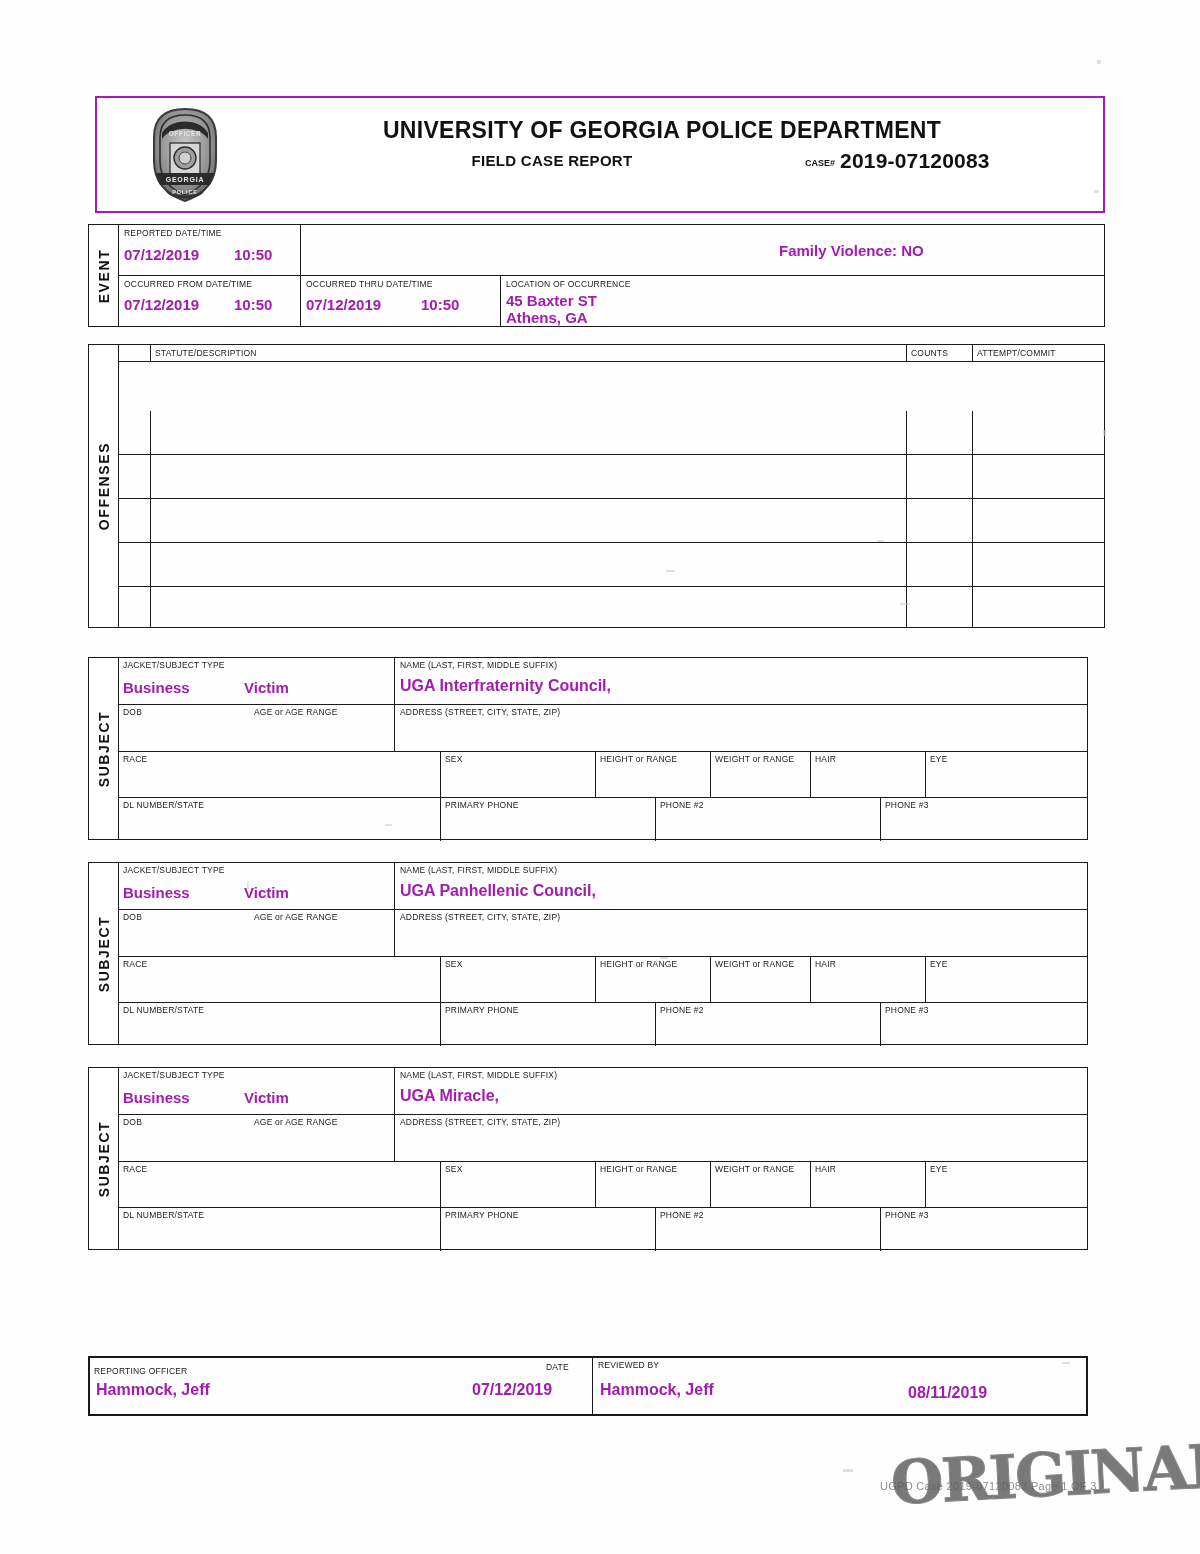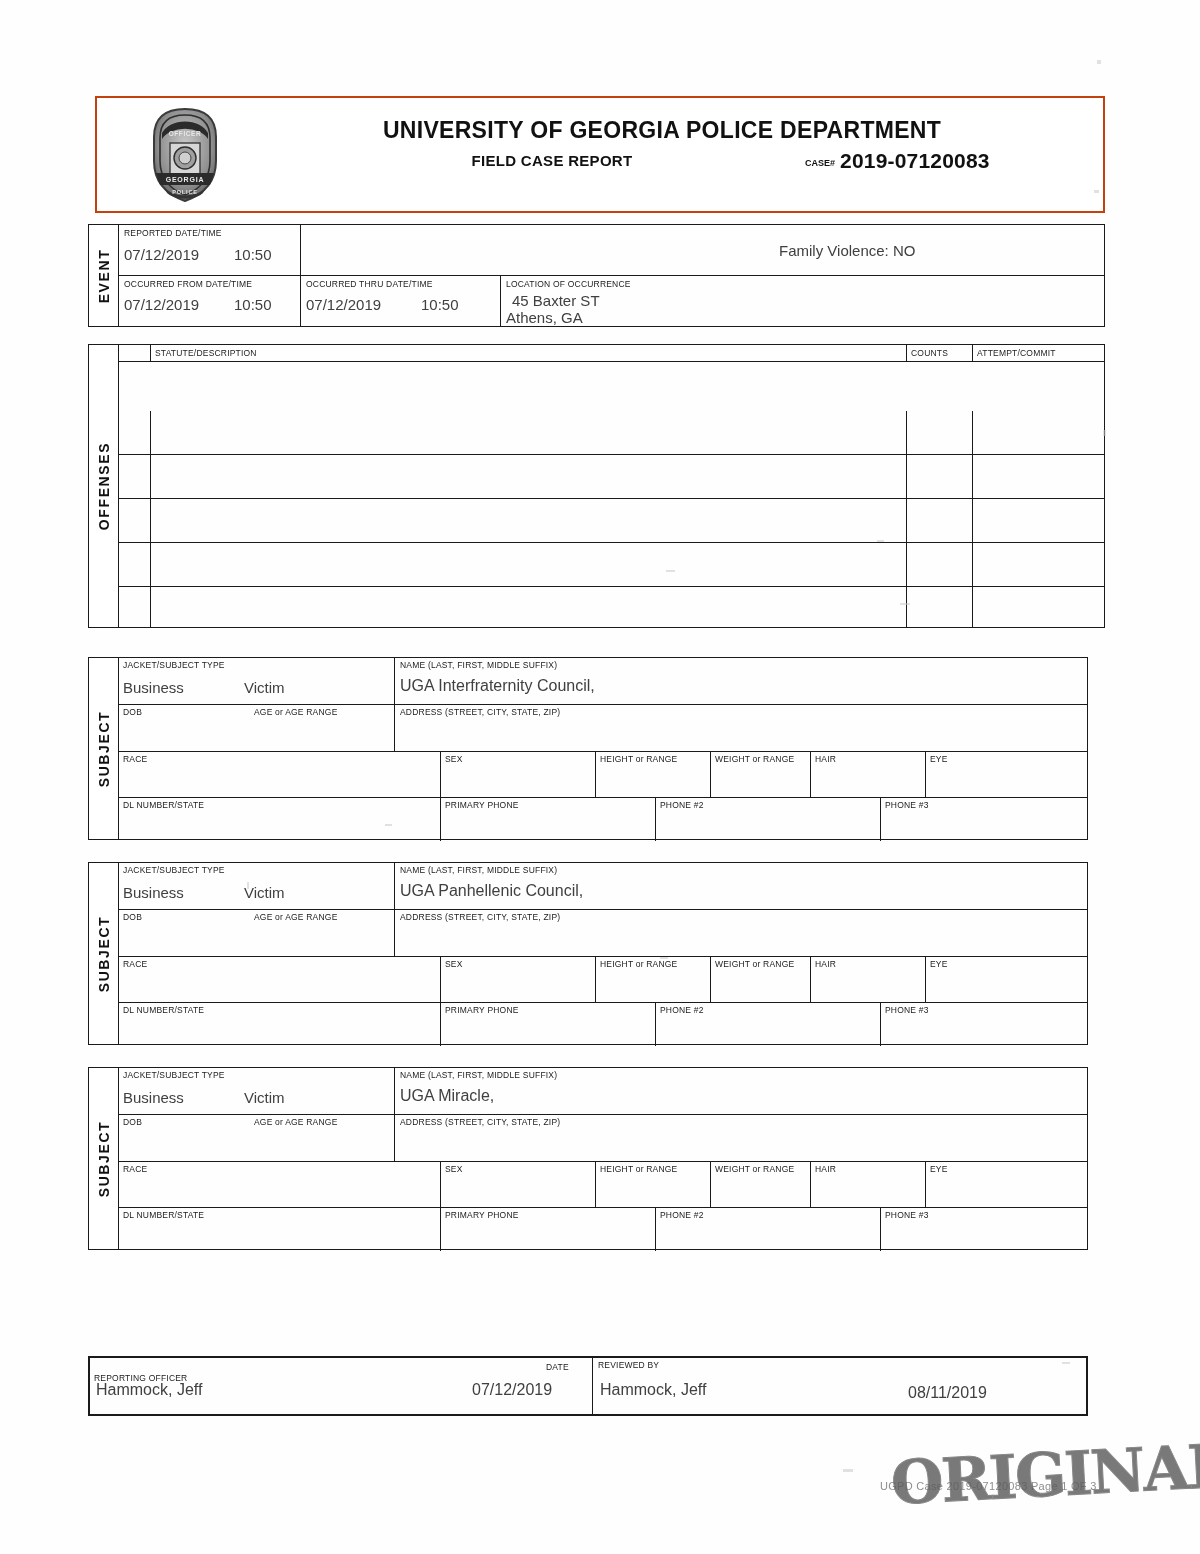--- a/index.html
+++ b/index.html
@@ -29,30 +29,30 @@
     font-size: 8.5px;
     letter-spacing: .2px;
     color: #1b1b1b;
     font-family: "Liberation Sans", sans-serif;
     white-space: nowrap;
     transform: scaleY(1.05);
     transform-origin: left top;
   }
   .fieldvalue {
     font-size: 15px;
-    font-weight: normal;
-    color: #404040;
+    font-weight: bold;
+    color: #a21caf;
     white-space: nowrap;
   }
 
   
   .header-box {
     left: 95px; top: 96px;
     width: 1010px; height: 117px;
-    border: 2px solid #c2410c;
+    border: 2px solid #a21caf;
     background: #fff;
   }
   .dept-title {
     left: 300px; top: 115px;
     width: 720px;
     text-align: center;
     font-size: 23px;
     font-weight: bold;
     letter-spacing: .3px;
   }
@@ -205,21 +205,21 @@
         <div class="abs fieldvalue" style="left:5px; top:20px;">07/12/2019</div>
         <div class="abs fieldvalue" style="left:115px; top:20px;">10:50</div>
       </div>
       <div class="abs cell" style="left:182px; top:0; width:200px; height:100%;">
         <div class="abs fieldlabel" style="left:5px; top:3px;">OCCURRED THRU DATE/TIME</div>
         <div class="abs fieldvalue" style="left:5px; top:20px;">07/12/2019</div>
         <div class="abs fieldvalue" style="left:120px; top:20px;">10:50</div>
       </div>
       <div class="abs" style="left:382px; top:0; width:603px; height:100%;">
         <div class="abs fieldlabel" style="left:5px; top:3px;">LOCATION OF OCCURRENCE</div>
-        <div class="abs fieldvalue" style="left:11px; top:16px;">45 Baxter ST</div>
+        <div class="abs fieldvalue" style="left:5px; top:16px;">45 Baxter ST</div>
         <div class="abs fieldvalue" style="left:5px; top:33px;">Athens, GA</div>
       </div>
     </div>
   </div>
 
   <div class="abs rail off-rail">
     <span class="rail-text">OFFENSES</span>
   </div>
   <div class="abs off-box">
 
@@ -460,21 +460,21 @@
         <div class="abs fieldlabel" style="left:4px; top:2px;">PHONE #2</div>
       </div>
       <div class="abs" style="left:762px; top:0; width:208px; height:100%;">
         <div class="abs fieldlabel" style="left:4px; top:2px;">PHONE #3</div>
       </div>
     </div>
   </div>
 
   <div class="abs footer-box">
     <div class="abs cell" style="left:0; top:0; width:503px; height:100%;">
-      <div class="abs fieldlabel" style="left:4px; top:15px;">REPORTING OFFICER</div>
+      <div class="abs fieldlabel" style="left:4px; top:8px;">REPORTING OFFICER</div>
       <div class="abs fieldvalue" style="left:6px; top:23px; font-size:16px;">Hammock, Jeff</div>
       <div class="abs fieldlabel" style="left:416px; top:4px;padding-left:40px;">DATE</div>
       <div class="abs fieldvalue" style="left:382px; top:23px; font-size:16px;">07/12/2019</div>
     </div>
     <div class="abs" style="left:503px; top:0; width:493px; height:100%;text-align:right;">
       <div class="abs fieldlabel" style="left:5px; top:2px;">REVIEWED BY</div>
       <div class="abs fieldvalue" style="left:7px; top:23px; font-size:16px;">Hammock, Jeff</div>
       <div class="abs fieldvalue" style="left:315px; top:26px; font-size:16px;">08/11/2019</div>
     </div>
   </div>

